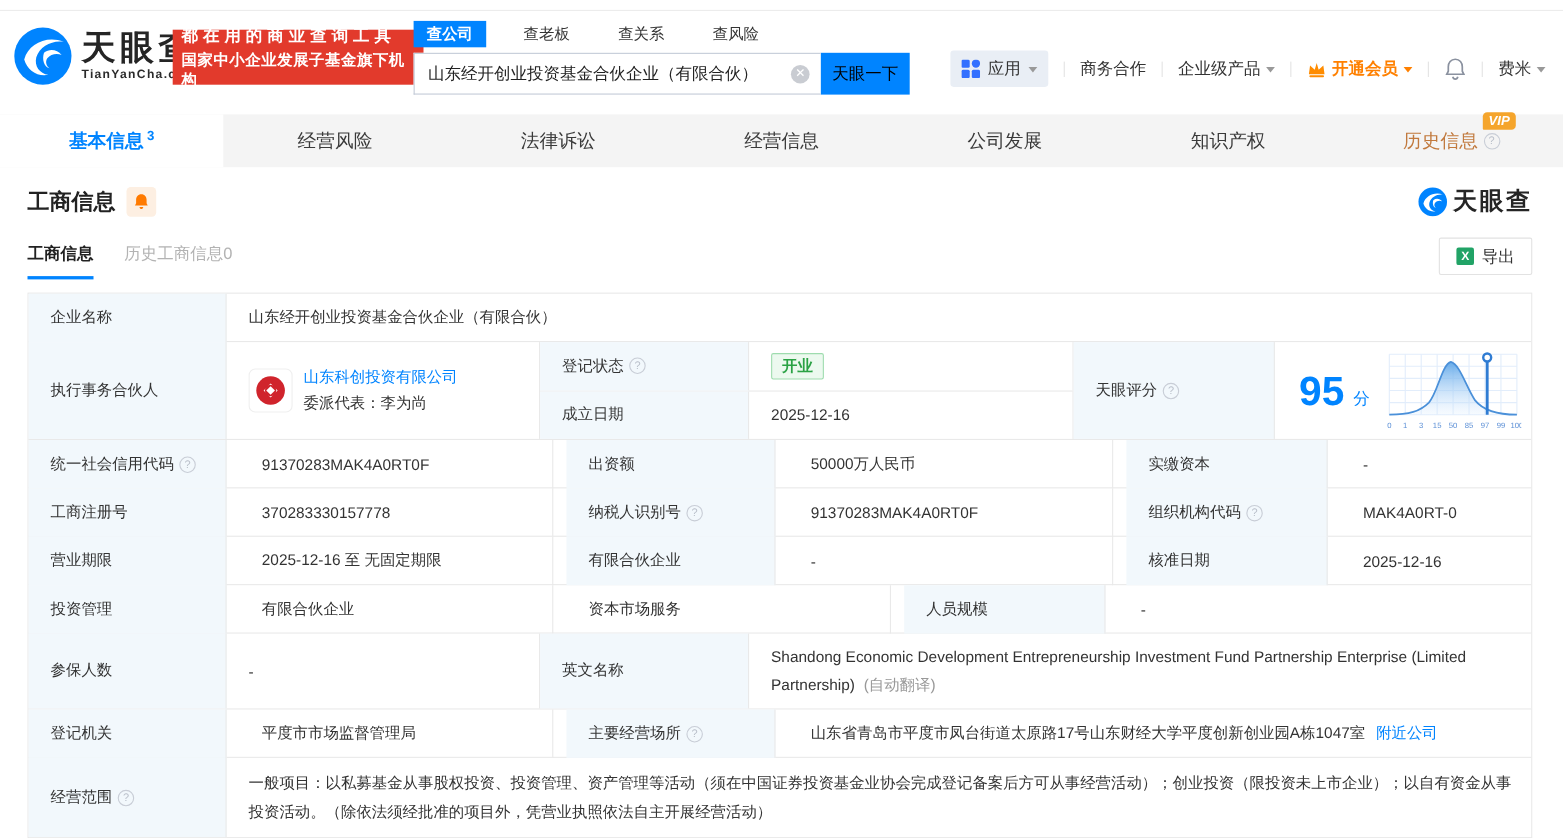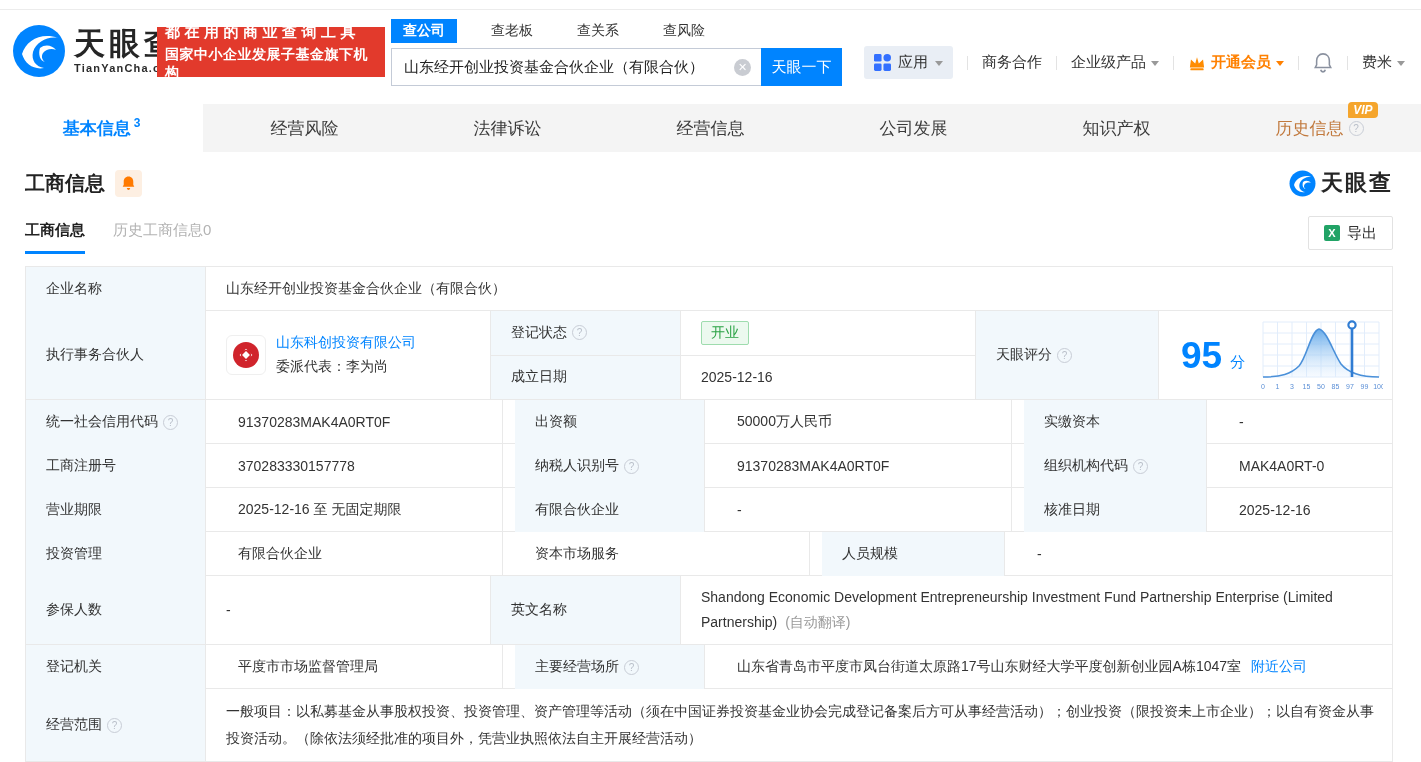--- a/index.html
+++ b/index.html
@@ -11,31 +11,31 @@
   .header { position:relative; height:84px; background:#fff; }
   .logo-block { position:absolute; left:12px; top:14px; display:flex; align-items:center; gap:8px; }
   .logo-txt-wrap { display:flex; flex-direction:column; line-height:1; }
   .logo-cn { font-size:31px; font-weight:700; color:#252525; letter-spacing:4px; }
   .logo-domain { font-size:11px; font-weight:700; color:#2b2b2b; letter-spacing:1.2px; margin-top:4px; }
   .banner { position:absolute; left:157px; top:17px; width:228px; height:50px; background:#e23a2c;
     color:#fff; font-weight:700; display:flex; flex-direction:column; justify-content:center; padding:0 8px; }
   .banner .l1 { font-size:15px; letter-spacing:4.5px; }
   .banner .l2 { font-size:14px; letter-spacing:0.5px; margin-top:4px; }
 
-  .search-block { position:absolute; left:391px; top:8px; width:452px; }
+  .search-block { position:absolute; left:376px; top:8px; width:452px; }
   .search-tabs { display:flex; align-items:center; gap:24px; height:26px; }
   .search-tab { font-size:14px; color:#333; cursor:pointer; padding:3px 10px; }
   .search-tab.active { background:#0084ff; color:#fff; font-weight:700; padding:3px 12px; }
   .search-row { display:flex; margin-top:4px; }
   .search-box { position:relative; width:370px; height:38px; border:1px solid #c4cbd7; border-right:none; background:#fff; }
   .search-box input { width:100%; height:100%; border:none; outline:none; font-size:15px; color:#222;
     padding:0 36px 0 12px; font-family:inherit; background:transparent; }
   .clear-btn { position:absolute; right:10px; top:10px; width:17px; height:17px; border-radius:50%;
     background:#c9ccd2; color:#fff; font-size:11px; line-height:17px; text-align:center; cursor:pointer; }
-  .search-btn { width:81px; height:38px; background:#0084ff; color:#ffffff; font-size:15px; border:none;
+  .search-btn { width:81px; height:38px; background:#0084ff; color:#000000; font-size:15px; border:none;
     cursor:pointer; font-family:Liberation Sans, sans-serif; }
 
   .top-menu { position:absolute; right:16px; top:36px; display:flex; align-items:center; gap:14px; font-size:15px; }
   .menu-chip { display:flex; align-items:center; gap:7px; background:#e9eef5; border-radius:3px;
     padding:7px 10px; cursor:pointer; }
   .menu-item { display:flex; align-items:center; gap:5px; cursor:pointer; color:#333; }
   .menu-item.vip { color:#ff8000; font-weight:700; }
   .sep { width:1px; height:14px; background:#e3e3e3; }
   .caret { width:0; height:0; border-left:4px solid transparent; border-right:4px solid transparent;
     border-top:5px solid #999; margin-top:2px; }
@@ -84,21 +84,21 @@
   .row-b { height:89px; }
   .mid-col { width:485px; flex:none; display:flex; flex-direction:column; border-right:1px solid #e9e9e9; }
   .subrow { display:flex; flex:1; }
   .subrow:first-child { border-bottom:1px solid #e9e9e9; }
   .subrow .td { border-right:1px solid #e9e9e9; min-height:0; height:100%; }
   .subrow .td:last-child { border-right:none; }
   .row-g { min-height:68px; } .row-i { min-height:66px; }
   .qmark { display:inline-block; width:15px; height:15px; border:1px solid #c8cdd6; border-radius:50%;
     color:#b9bfc9; font-size:10px; line-height:13px; text-align:center; margin-left:5px; cursor:pointer; flex:none; }
   .badge-open { color:#2ba245; background:#ecf9ef; border:1px solid #9edcae; border-radius:2px;
-    padding:2px 9px; font-size:14px; }
+    padding:2px 9px; font-size:14px;font-weight:bold; }
   .link { color:#0084ff; cursor:pointer; }
   .partner-cell { gap:10px; }
   .emblem { width:40px; height:40px; border:1px solid #efefef; border-radius:6px; background:#fff;
     display:flex; align-items:center; justify-content:center; flex:none; cursor:pointer; }
   .partner-info { display:flex; flex-direction:column; gap:6px; }
   .score-cell { padding:0 6px 0 22px; gap:8px; }
   .score-num { font-size:37px; font-weight:700; color:#0084ff; line-height:1; }
   .score-unit { font-size:15px; color:#0084ff; margin-top:14px; }
   .en-cell,.scope-cell { line-height:25px; padding-top:9px; padding-bottom:9px; align-items:flex-start; }
   .scope-cell { line-height:27px; }

